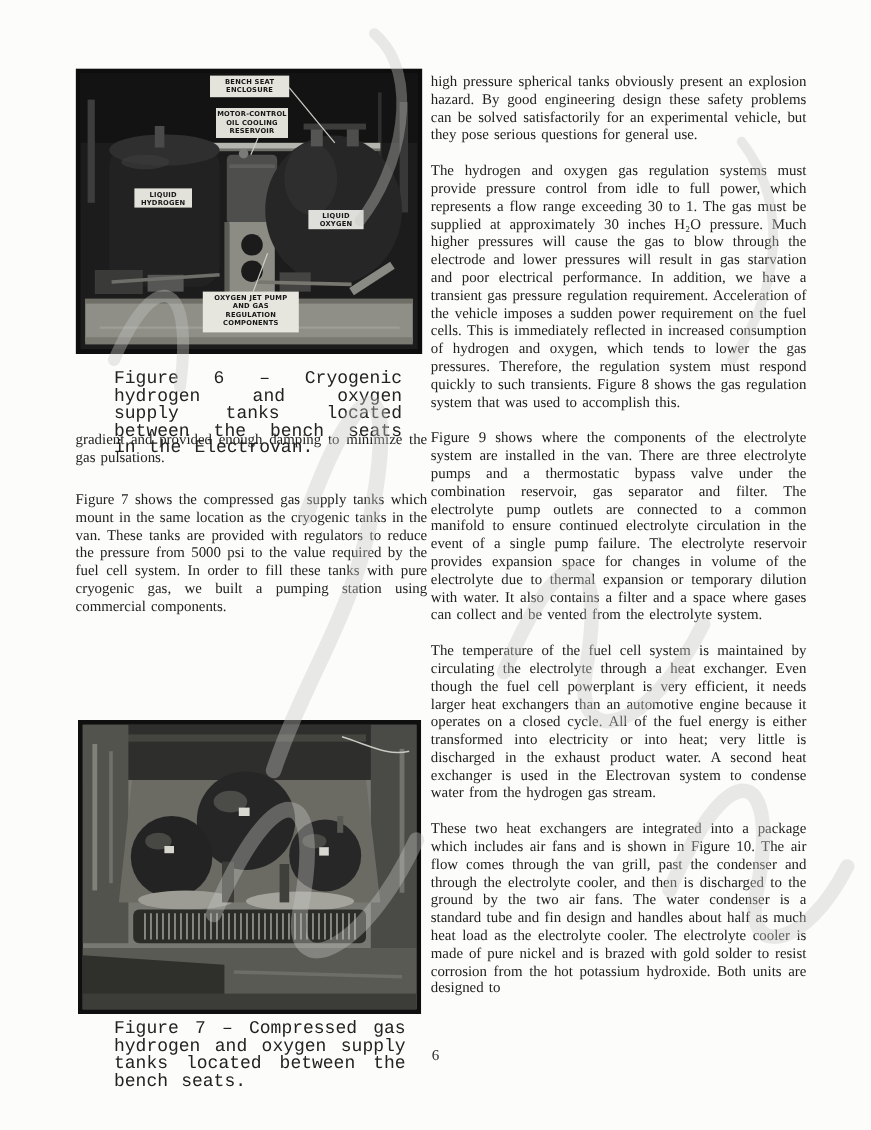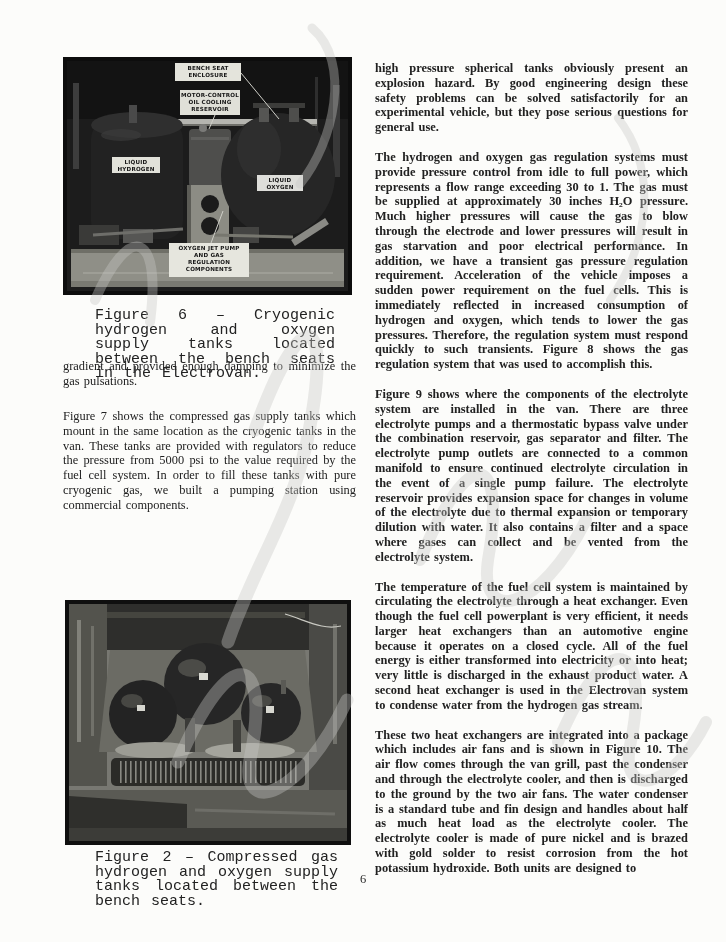--- a/index.html
+++ b/index.html
@@ -181,23 +181,23 @@
         <g>
           <rect x="4" y="190" width="278" height="51" fill="#5a5a54"></rect>
           <polygon points="4,196 122,204 122,241 4,241" fill="#2f2f2c"></polygon>
           <rect x="4" y="228" width="278" height="13" fill="#3c3c38"></rect>
           <line x1="130" y1="210" x2="270" y2="214" stroke="#6e6e68" stroke-width="3"></line>
         </g>
         <path d="M220 14 C 245 22 258 30 276 26" stroke="#c9c9c2" stroke-width="1.2" fill="none"></path>
       </svg>
     </div>
 
-    <div class="abs caption" style="left:95px;top:851px;width:243px;">Figure 2 – Compressed gas hydrogen and oxygen supply tanks located between the bench seats.</div>
-
-    <div class="abs body-text" style="left:375px;top:61px;width:313px;font-weight:bold;">
+    <div class="abs caption" style="left:95px;top:851px;width:243px;">Figure 7 – Compressed gas hydrogen and oxygen supply tanks located between the bench seats.</div>
+
+    <div class="abs body-text" style="left:359px;top:61px;width:313px;">
       <p>high pressure spherical tanks obviously present an explosion hazard. By good engineering design these safety problems can be solved satisfactorily for an experimental vehicle, but they pose serious questions for general use.</p>
       <p>The hydrogen and oxygen gas regulation systems must provide pressure control from idle to full power, which represents a flow range exceeding 30 to 1. The gas must be supplied at approximately 30 inches H₂O pressure. Much higher pressures will cause the gas to blow through the electrode and lower pressures will result in gas starvation and poor electrical performance. In addition, we have a transient gas pressure regulation requirement. Acceleration of the vehicle imposes a sudden power requirement on the fuel cells. This is immediately reflected in increased consumption of hydrogen and oxygen, which tends to lower the gas pressures. Therefore, the regulation system must respond quickly to such transients. Figure 8 shows the gas regulation system that was used to accomplish this.</p>
       <p>Figure 9 shows where the components of the electrolyte system are installed in the van. There are three electrolyte pumps and a thermostatic bypass valve under the combination reservoir, gas separator and filter. The electrolyte pump outlets are connected to a common manifold to ensure continued electrolyte circulation in the event of a single pump failure. The electrolyte reservoir provides expansion space for changes in volume of the electrolyte due to thermal expansion or temporary dilution with water. It also contains a filter and a space where gases can collect and be vented from the electrolyte system.</p>
       <p>The temperature of the fuel cell system is maintained by circulating the electrolyte through a heat exchanger. Even though the fuel cell powerplant is very efficient, it needs larger heat exchangers than an automotive engine because it operates on a closed cycle. All of the fuel energy is either transformed into electricity or into heat; very little is discharged in the exhaust product water. A second heat exchanger is used in the Electrovan system to condense water from the hydrogen gas stream.</p>
       <p>These two heat exchangers are integrated into a package which includes air fans and is shown in Figure 10. The air flow comes through the van grill, past the condenser and through the electrolyte cooler, and then is discharged to the ground by the two air fans. The water condenser is a standard tube and fin design and handles about half as much heat load as the electrolyte cooler. The electrolyte cooler is made of pure nickel and is brazed with gold solder to resist corrosion from the hot potassium hydroxide. Both units are designed to</p>
     </div>
 
     <div class="abs page-number">6</div>
 
   </div>

